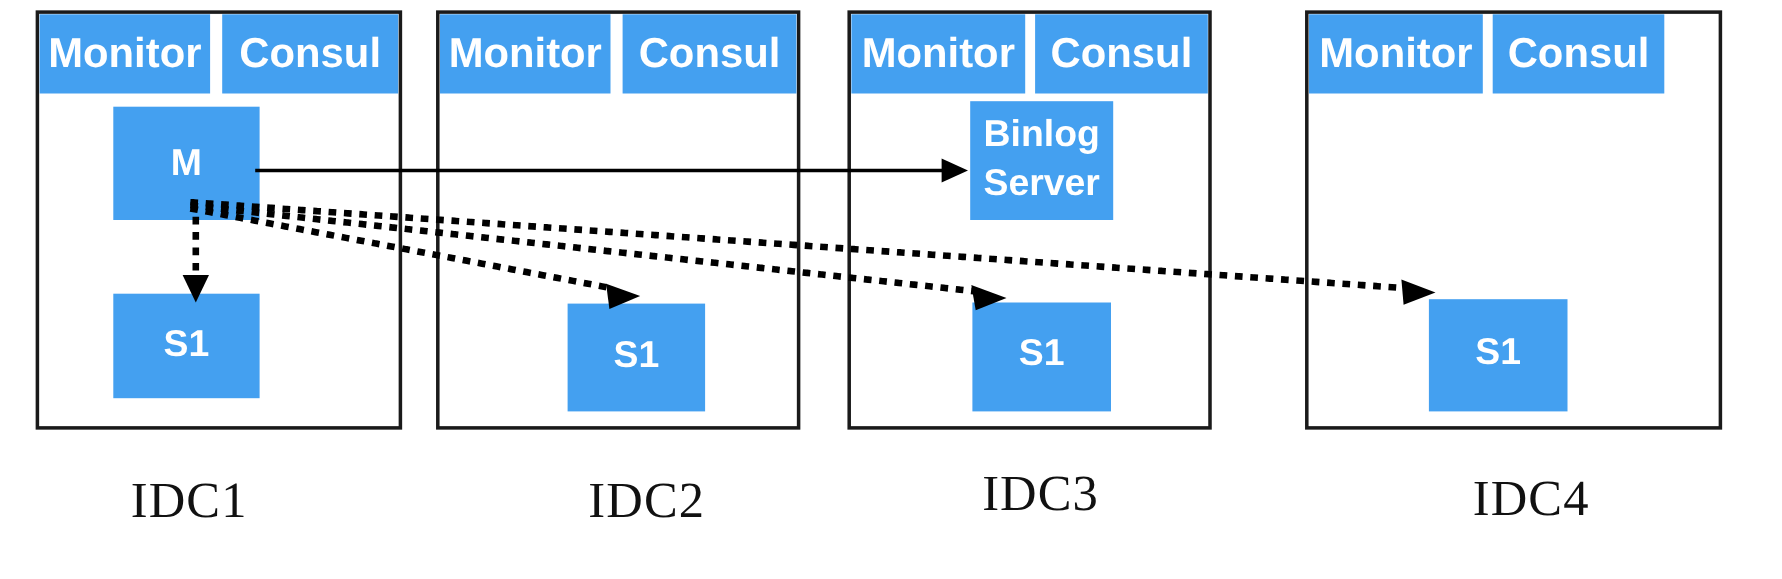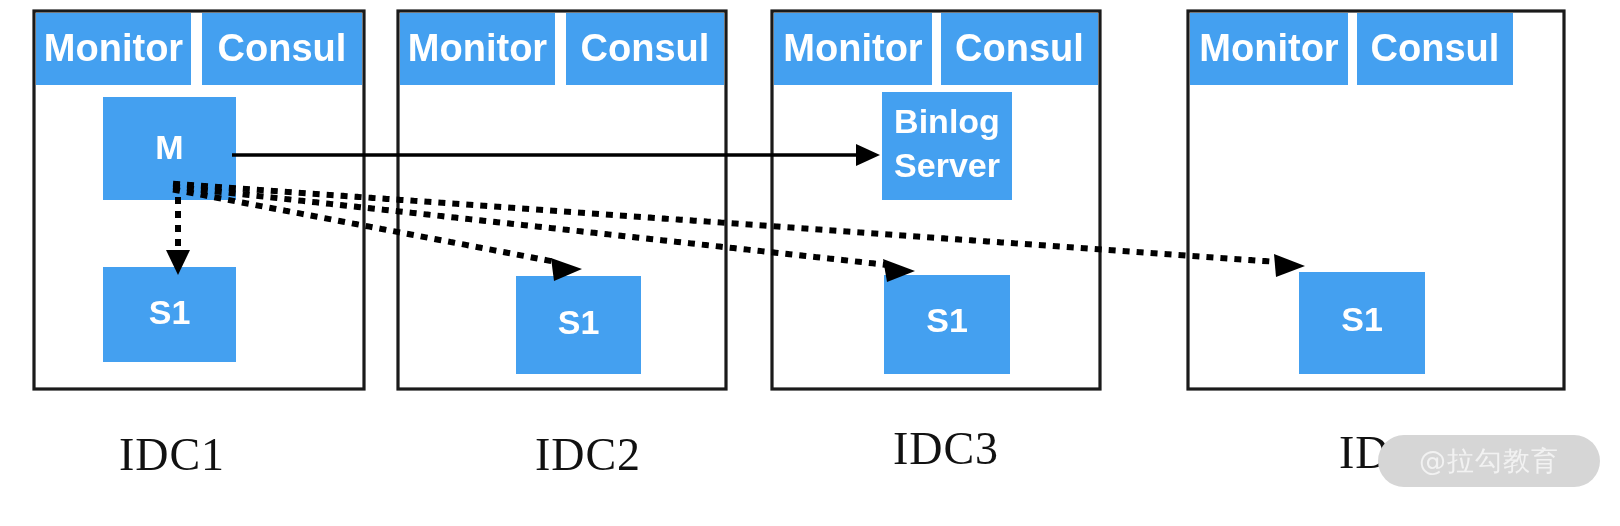--- a/index.html
+++ b/index.html
@@ -178,17 +178,14 @@
       <polygon class="arrow-head" points="1305,266 1274,254 1276,277"></polygon>
     </g>
 
     <text class="idc-caption" x="172" y="470">IDC1</text>
     <text class="idc-caption" x="588" y="470">IDC2</text>
     <text class="idc-caption" x="946" y="464">IDC3</text>
     <text class="idc-caption" x="1392" y="468">IDC4</text>
 
   </svg>
 
-  <div id="watermark">
-    <span>@拉勾教育</span>
-  </div>
 
 </div>
 
 </body></html>

